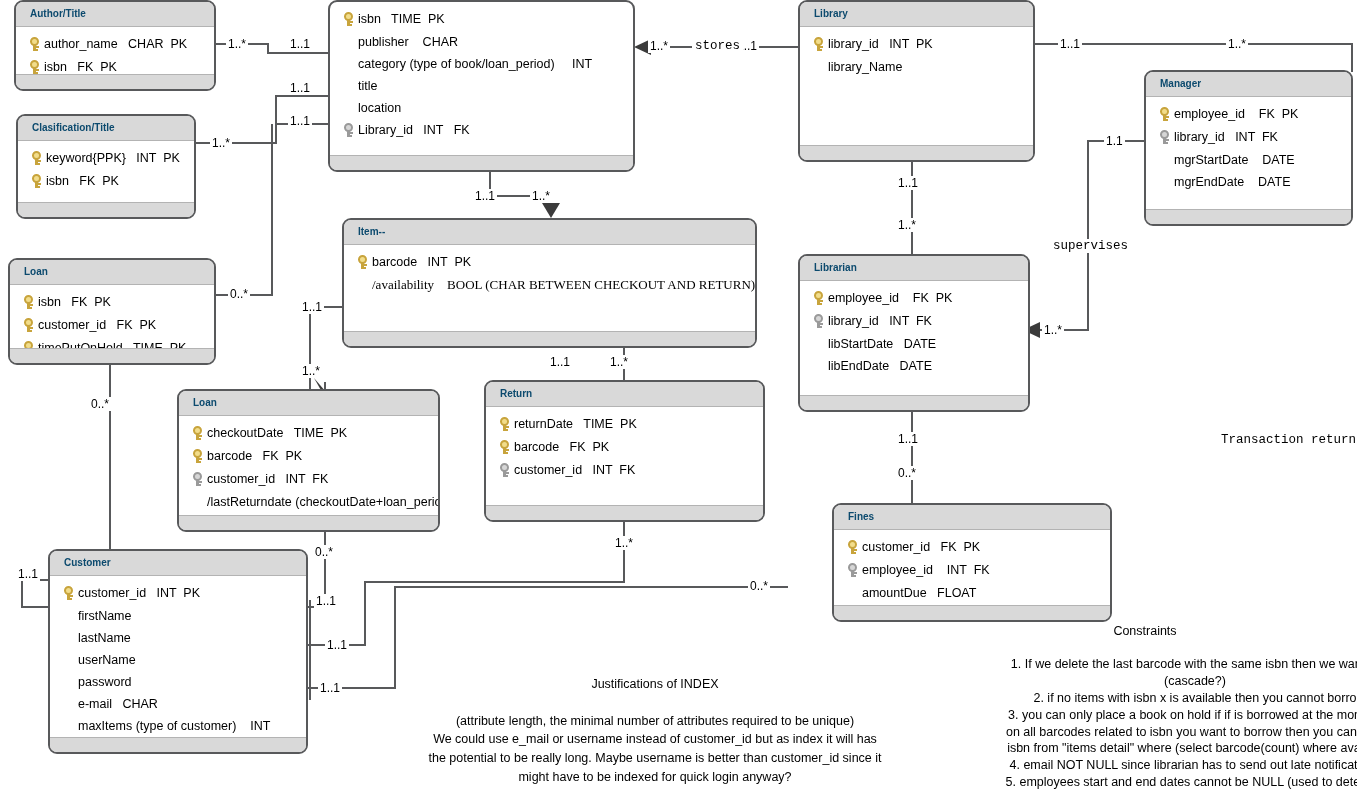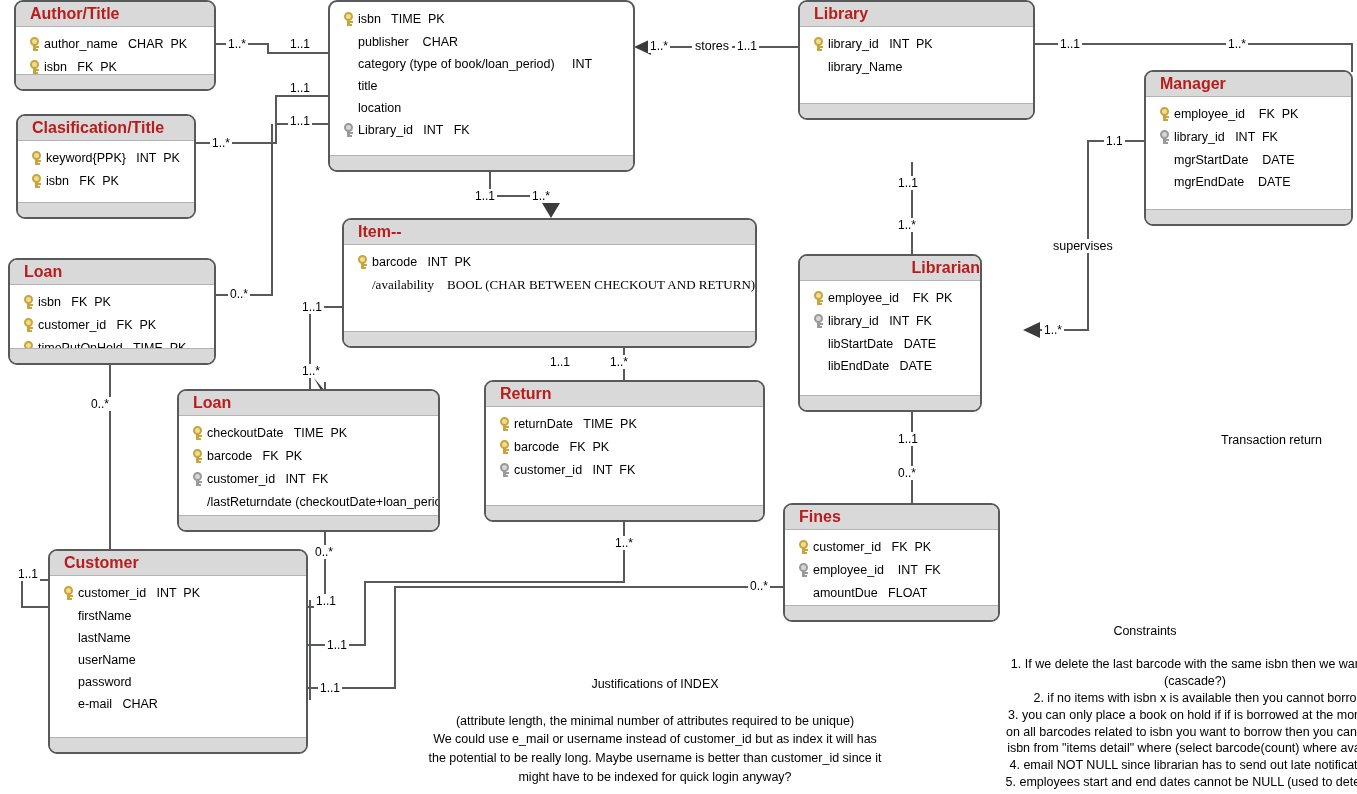--- a/index.html
+++ b/index.html
@@ -19,23 +19,23 @@
     box-sizing:border-box;
     border:2px solid #58595b;
     border-radius:9px;
     background:#ffffff;
     overflow:hidden;
     z-index:5;
   }
   .entity .ehead{
     background:#d9d9d9;
     border-bottom:1px solid #b3b3b3;
-    font-size:16px;
+    font-size:10px;
     font-weight:bold;
-    color:#b91c1c;
+    color:#0c4a6e;
     padding:4px 0 5px 14px;
     line-height:15px;
   }
   .entity .efoot{
     position:absolute;
     left:0;right:0;bottom:0;
     height:14px;
     background:#d9d9d9;
     border-top:1px solid #b3b3b3;
   }
@@ -102,20 +102,21 @@
     z-index:4;
   }
   .rellbl{
     position:absolute;
     font-size:12.5px;
     color:#000;
     white-space:nowrap;
     background:#fff;
     padding:0 3px;
     z-index:4;
+    font-family:Liberation Mono, monospace;
   }
 
   
   .note{
     position:absolute;
     font-size:12.5px;
     line-height:18.6px;
     color:#000;
     text-align:center;
     white-space:pre-line;
@@ -237,21 +238,21 @@
         <span class="atext">location</span>
       </div>
       <div class="attr">
         <span class="keyslot"><span class="key gray"><i class="head"></i><i class="shaft"></i><i class="t1"></i><i class="t2"></i></span></span>
         <span class="atext">Library_id   INT   FK</span>
       </div>
     </div>
     <div class="efoot"></div>
   </div>
 
-  <div class="entity" style="left:798px;top:0px;width:237px;height:120px;">
+  <div class="entity" style="left:798px;top:0px;width:237px;height:162px;">
     <div class="ehead">Library</div>
     <div class="attrs">
       <div class="attr">
         <span class="keyslot"><span class="key gold"><i class="head"></i><i class="shaft"></i><i class="t1"></i><i class="t2"></i></span></span>
         <span class="atext">library_id   INT  PK</span>
       </div>
       <div class="attr">
         <span class="keyslot"></span>
         <span class="atext">library_Name</span>
       </div>
@@ -309,21 +310,21 @@
         <span class="atext">barcode   INT  PK</span>
       </div>
       <div class="attr serif">
         <span class="keyslot"></span>
         <span class="atext">/availability    BOOL (CHAR BETWEEN CHECKOUT AND RETURN)</span>
       </div>
     </div>
     <div class="efoot"></div>
   </div>
 
-  <div class="entity" style="left:798px;top:254px;width:184px;height:158px;text-align:right;">
+  <div class="entity" style="left:798px;top:254px;width:232px;height:158px;">
     <div class="ehead">Librarian</div>
     <div class="attrs">
       <div class="attr">
         <span class="keyslot"><span class="key gold"><i class="head"></i><i class="shaft"></i><i class="t1"></i><i class="t2"></i></span></span>
         <span class="atext">employee_id    FK  PK</span>
       </div>
       <div class="attr">
         <span class="keyslot"><span class="key gray"><i class="head"></i><i class="shaft"></i><i class="t1"></i><i class="t2"></i></span></span>
         <span class="atext">library_id   INT  FK</span>
       </div>
@@ -374,21 +375,21 @@
         <span class="atext">barcode   FK  PK</span>
       </div>
       <div class="attr">
         <span class="keyslot"><span class="key gray"><i class="head"></i><i class="shaft"></i><i class="t1"></i><i class="t2"></i></span></span>
         <span class="atext">customer_id   INT  FK</span>
       </div>
     </div>
     <div class="efoot"></div>
   </div>
 
-  <div class="entity" style="left:783px;top:503px;width:217px;height:119px;">
+  <div class="entity" style="left:832px;top:503px;width:280px;height:119px;">
     <div class="ehead">Fines</div>
     <div class="attrs">
       <div class="attr">
         <span class="keyslot"><span class="key gold"><i class="head"></i><i class="shaft"></i><i class="t1"></i><i class="t2"></i></span></span>
         <span class="atext">customer_id   FK  PK</span>
       </div>
       <div class="attr">
         <span class="keyslot"><span class="key gray"><i class="head"></i><i class="shaft"></i><i class="t1"></i><i class="t2"></i></span></span>
         <span class="atext">employee_id    INT  FK</span>
       </div>
@@ -419,20 +420,24 @@
         <span class="keyslot"></span>
         <span class="atext">userName</span>
       </div>
       <div class="attr">
         <span class="keyslot"></span>
         <span class="atext">password</span>
       </div>
       <div class="attr">
         <span class="keyslot"></span>
         <span class="atext">e-mail   CHAR</span>
+      </div>
+      <div class="attr">
+        <span class="keyslot"></span>
+        <span class="atext">maxItems (type of customer)    INT</span>
       </div>
     </div>
     <div class="efoot"></div>
   </div>
 
   <div class="lbl" style="left:226px;top:37px;">1..*</div>
   <div class="lbl" style="left:288px;top:37px;">1..1</div>
   <div class="lbl" style="left:288px;top:81px;">1..1</div>
   <div class="lbl" style="left:288px;top:114px;">1..1</div>
   <div class="lbl" style="left:210px;top:136px;">1..*</div>

